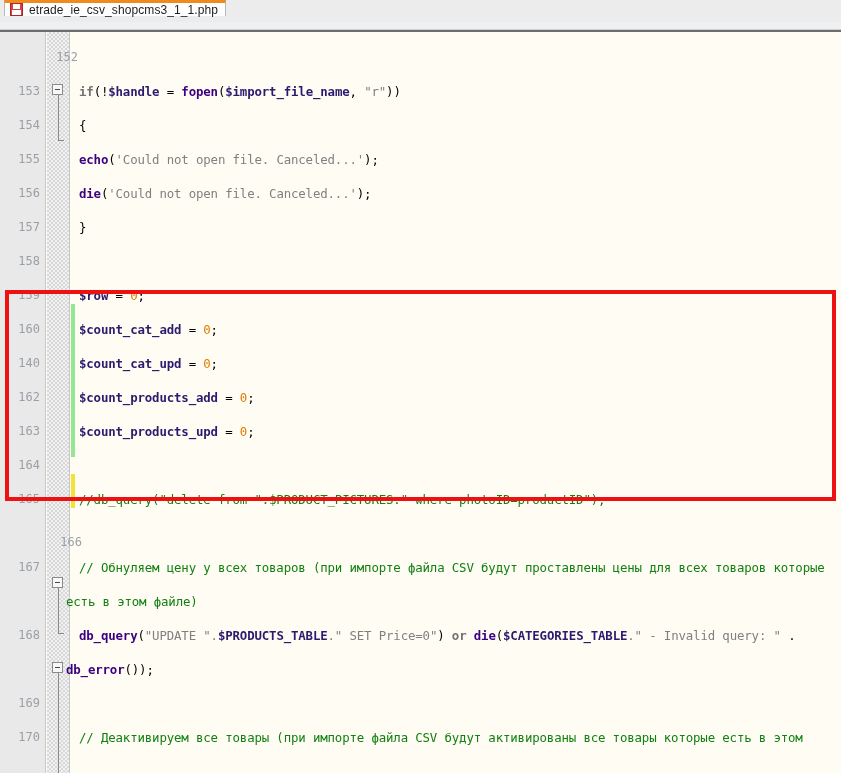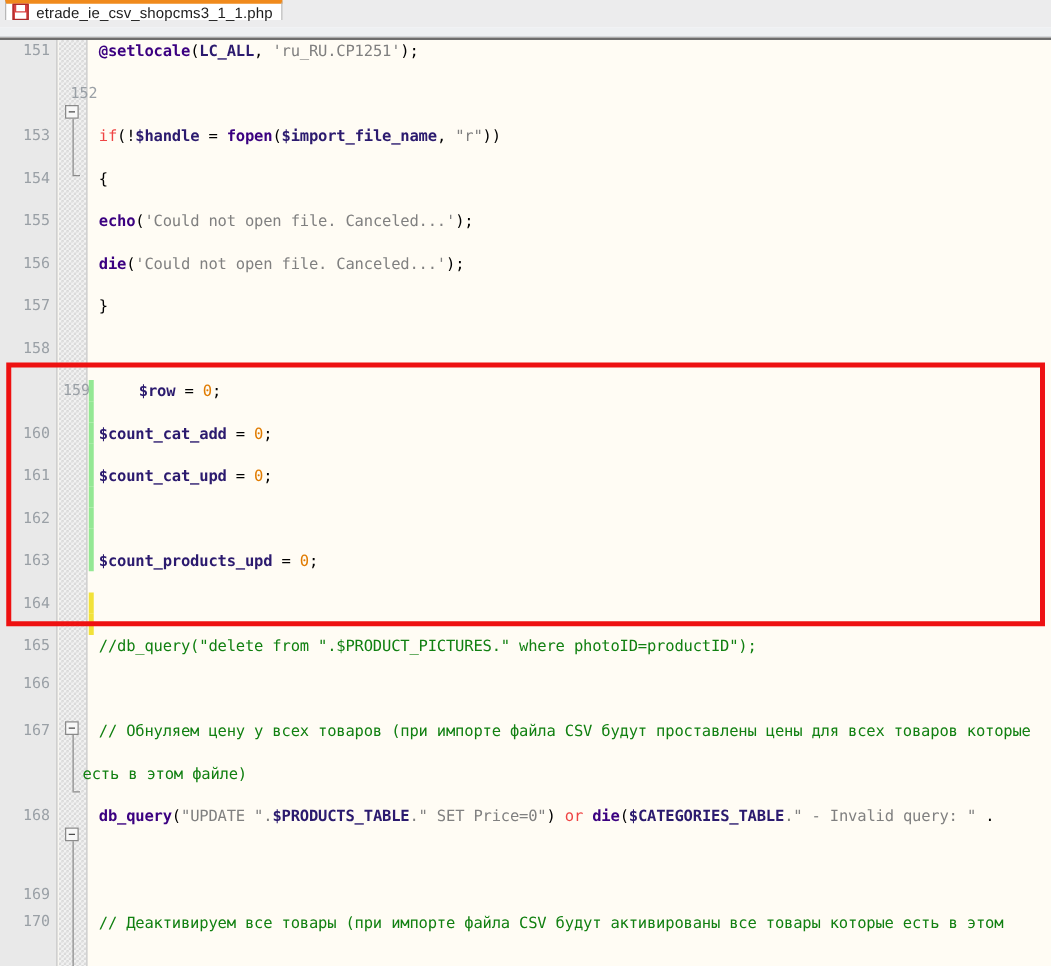--- a/index.html
+++ b/index.html
@@ -91,21 +91,21 @@
     font-size:12px;color:#9aa0a6;
   }
   .row .code{
     position:absolute;left:79px;top:0;
     font-family:"DejaVu Sans Mono","Liberation Mono",monospace;
     font-size:12.4px;color:#000000;letter-spacing:-0.15px;
   }
   .row.cont .code{left:66px;}
 
   
-  .kw{color:#ef4444;font-weight:normal;}
+  .kw{color:#737373;font-weight:bold;}
   .fn{color:#3b0080;font-weight:bold;}
   .var{color:#2b1a6e;font-weight:bold;}
   .str{color:#808080;}
   .num{color:#e07b00;}
   .cmt{color:#118011;}
   .pun{color:#000000;}
   .op{color:#000000;}
 
   
   .chg{position:absolute;left:71px;width:4px;height:17px;}
@@ -145,24 +145,20 @@
     <span class="tlabel">etrade_ie_csv_shopcms3_1_1.php</span>
   </div>
 </div>
 <div id="tabseam"></div>
 
 <div id="editor">
   <div id="gutter"></div>
   <div id="foldcol"></div>
   <div id="changecol"></div>
   <div class="lines" id="lines">
-      <div class="row" style="top: 0px;">
-        <span class="ln">151</span>
-        <span class="code"><span>        </span><span class="fn">@setlocale</span><span class="pun">(</span><span class="var">LC_ALL</span><span class="pun">, </span><span class="str">'ru_RU.CP1251'</span><span class="pun">);</span></span>
-      </div>
       <div class="row" style="top: 17px; margin-left: 38px;">
         <span class="ln">152</span>
         <span class="code"><span></span></span>
       </div>
       <div class="row" style="top: 34px;">
         <span class="ln">153</span>
         <span class="code"><span>        </span><span class="kw">if</span><span class="pun">(!</span><span class="var">$handle</span><span class="op"> = </span><span class="fn">fopen</span><span class="pun">(</span><span class="var">$import_file_name</span><span class="pun">, </span><span class="str">"r"</span><span class="pun">))</span></span>
       </div>
       <div class="row" style="top: 51px;">
         <span class="ln">154</span>
@@ -177,63 +173,67 @@
         <span class="code"><span>            </span><span class="fn">die</span><span class="pun">(</span><span class="str">'Could not open file. Canceled...'</span><span class="pun">);</span></span>
       </div>
       <div class="row" style="top: 102px;">
         <span class="ln">157</span>
         <span class="code"><span>        </span><span class="pun">}</span></span>
       </div>
       <div class="row" style="top: 119px;">
         <span class="ln">158</span>
         <span class="code"><span></span></span>
       </div>
-      <div class="row" style="top: 136px; margin-left: 32px;">
+      <div class="row" style="top: 136px;">
         <span class="ln">159</span>
         <span class="code"><span>        </span><span class="var">$row</span><span class="op"> = </span><span class="num">0</span><span class="pun">;</span></span>
       </div>
       <div class="row" style="top: 153px;">
         <span class="ln">160</span>
         <span class="code"><span>        </span><span class="var">$count_cat_add</span><span class="op"> = </span><span class="num">0</span><span class="pun">;</span></span>
       </div>
       <div class="row" style="top: 170px;">
-        <span class="ln">161</span>
+        <span class="ln">140</span>
         <span class="code"><span>        </span><span class="var">$count_cat_upd</span><span class="op"> = </span><span class="num">0</span><span class="pun">;</span></span>
       </div>
       <div class="row" style="top: 187px;">
         <span class="ln">162</span>
+        <span class="code"><span>        </span><span class="var">$count_products_add</span><span class="op"> = </span><span class="num">0</span><span class="pun">;</span></span>
       </div>
       <div class="row" style="top: 204px;">
         <span class="ln">163</span>
         <span class="code"><span>        </span><span class="var">$count_products_upd</span><span class="op"> = </span><span class="num">0</span><span class="pun">;</span></span>
       </div>
       <div class="row" style="top: 221px;">
         <span class="ln">164</span>
         <span class="code"><span></span></span>
       </div>
       <div class="row" style="top: 238px;">
         <span class="ln">165</span>
         <span class="code"><span>        </span><span class="cmt">//db_query("delete from ".$PRODUCT_PICTURES." where photoID=productID");</span></span>
       </div>
-      <div class="row" style="top: 251px;">
+      <div class="row" style="top: 264px; margin-left: 42px;">
         <span class="ln">166</span>
         <span class="code"><span></span></span>
       </div>
       <div class="row" style="top: 272px;">
         <span class="ln">167</span>
         <span class="code"><span>        </span><span class="cmt">// Обнуляем цену у всех товаров (при импорте файла CSV будут проставлены цены для всех товаров которые</span></span>
       </div>
       <div class="row cont" style="top: 289px; text-align: right;">
         <span class="code"><span class="cmt">есть в этом файле)</span></span>
       </div>
       <div class="row" style="top: 306px;">
         <span class="ln">168</span>
         <span class="code"><span>        </span><span class="fn">db_query</span><span class="pun">(</span><span class="str">"UPDATE ".</span><span class="var">$PRODUCTS_TABLE</span><span class="str">." SET Price=0"</span><span class="pun">) </span><span class="kw">or </span><span class="fn">die</span><span class="pun">(</span><span class="var">$CATEGORIES_TABLE</span><span class="str">." - Invalid query: "</span><span class="pun"> .</span></span>
       </div>
-      <div class="row" style="top: 352px;">
+      <div class="row cont" style="top: 323px;">
+        <span class="code"><span class="fn">db_error</span><span class="pun">());</span></span>
+      </div>
+      <div class="row" style="top: 340px;">
         <span class="ln">169</span>
         <span class="code"><span></span></span>
       </div>
       <div class="row" style="top: 357px; padding-left: 44px;">
         <span class="ln">170</span>
         <span class="code"><span>        </span><span class="cmt">// Деактивируем все товары (при импорте файла CSV будут активированы все товары которые есть в этом</span></span>
       </div>
     </div>
 <div class="chg green" style="top: 272px;"></div>
     <div class="chg green" style="top: 289px;"></div>

